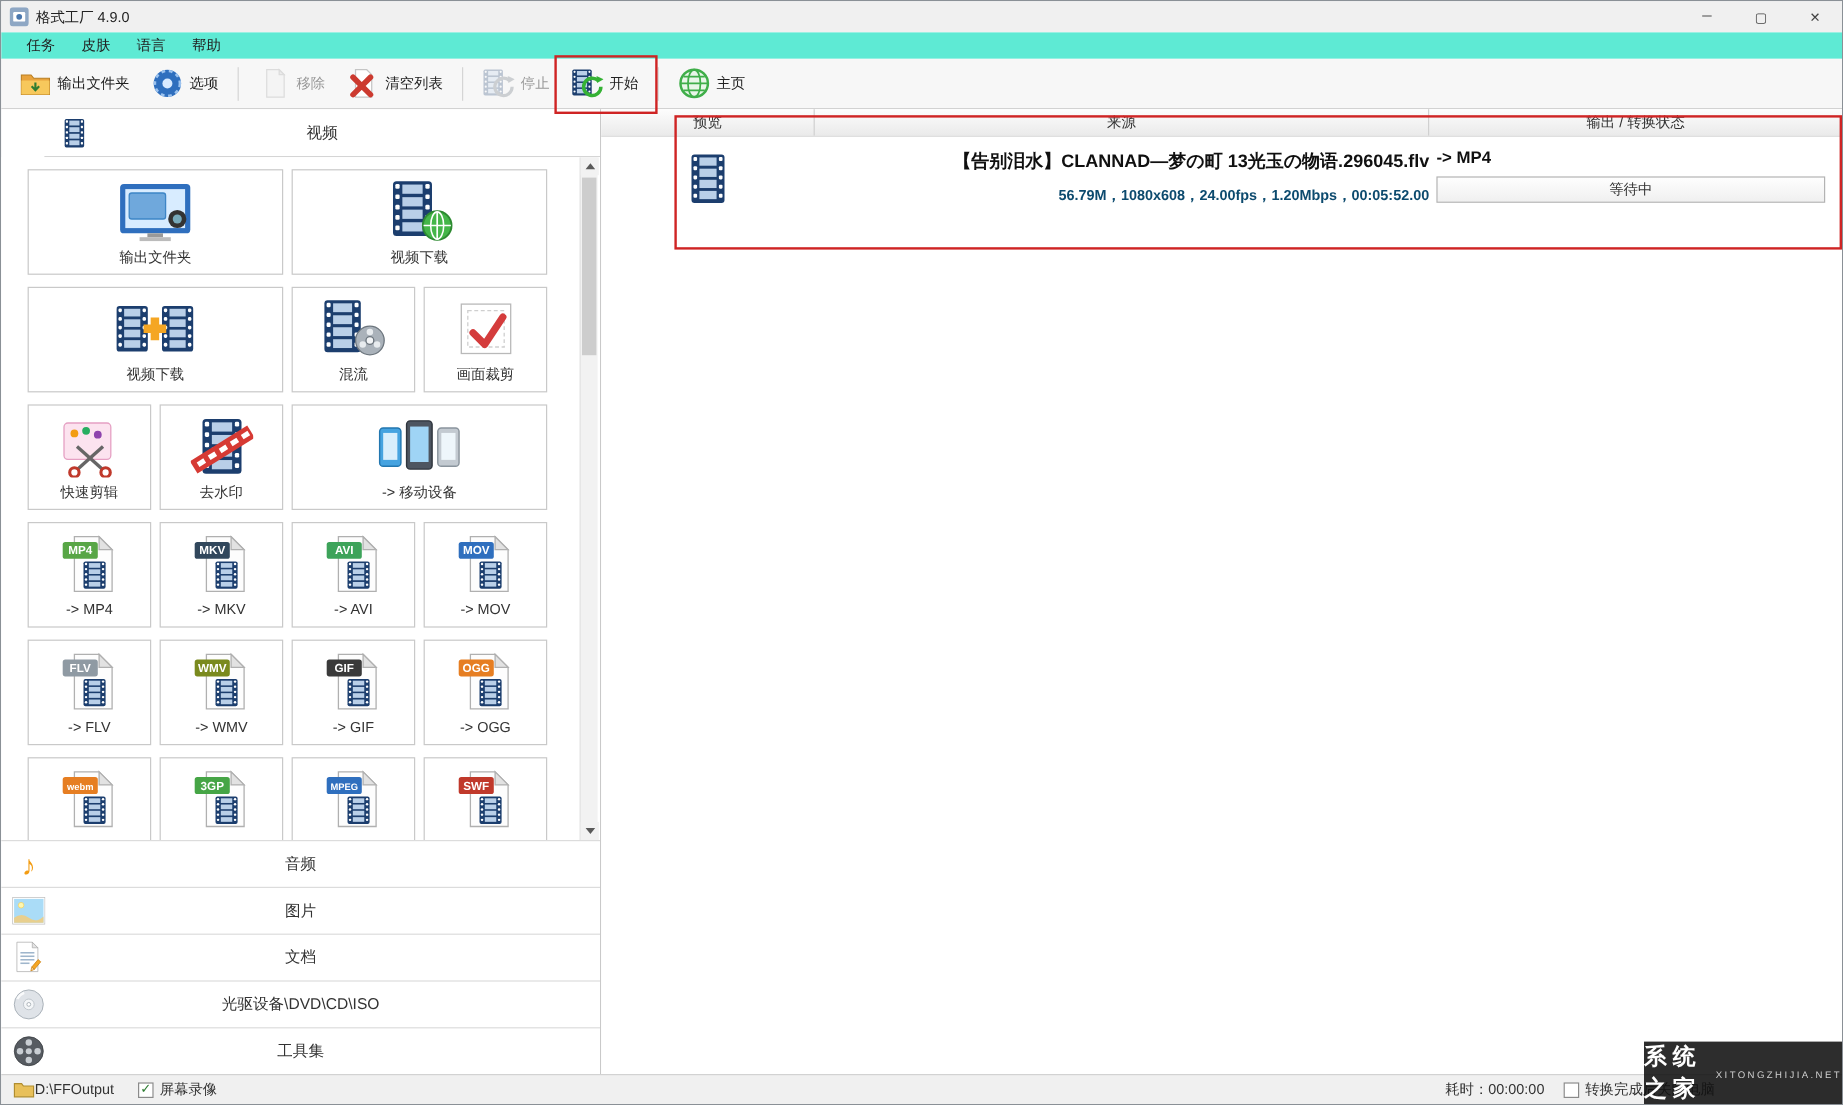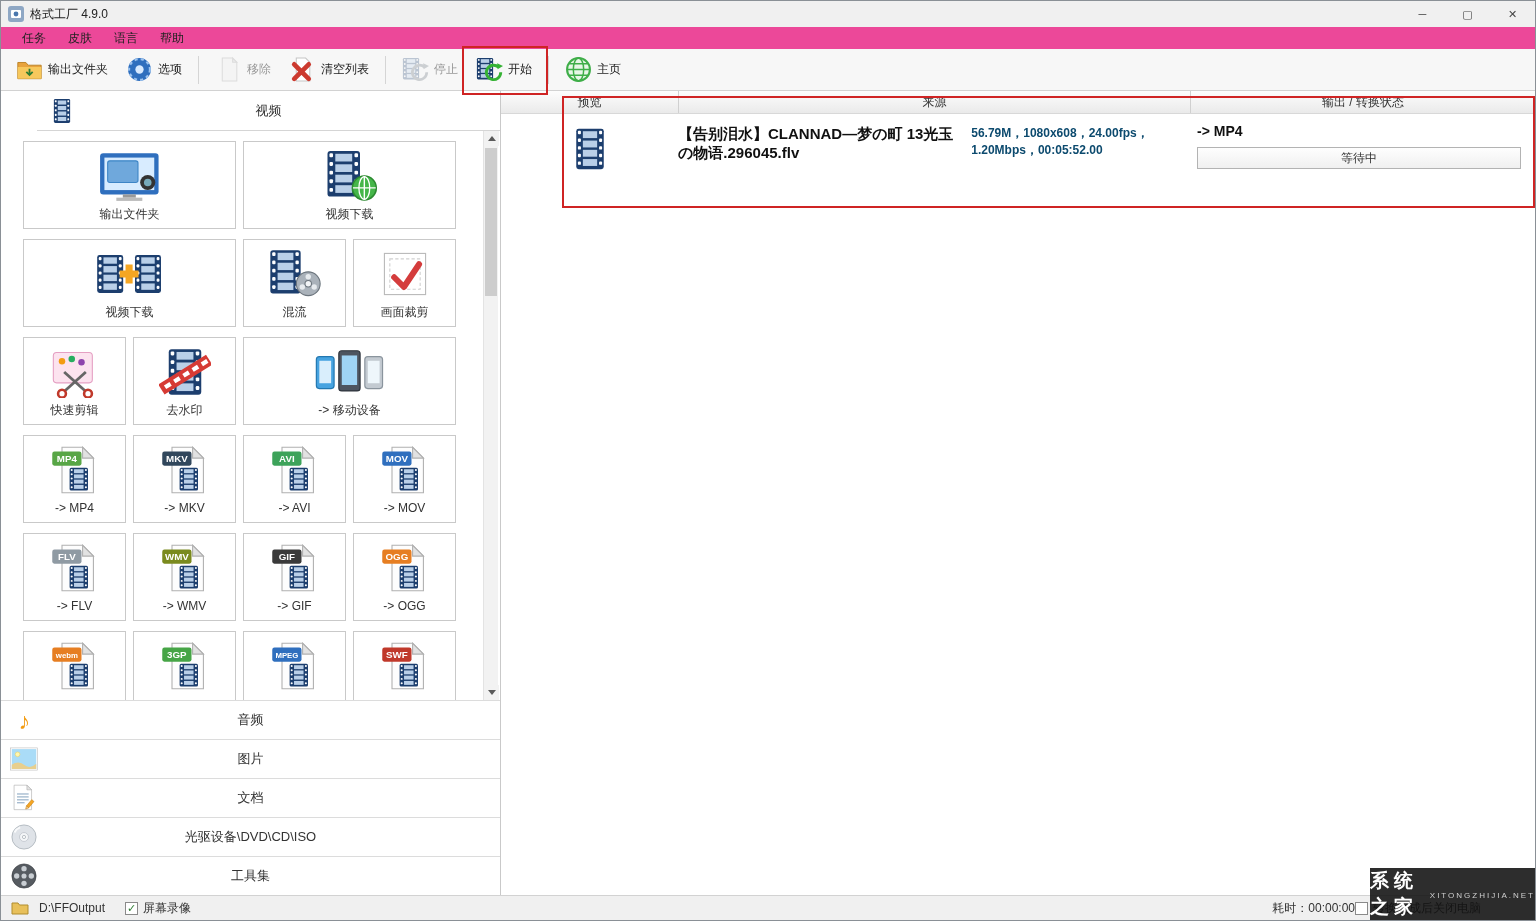--- a/index.html
+++ b/index.html
@@ -7,21 +7,21 @@
   .window{position:relative;width:1536px;height:921px;background:#fff;overflow:hidden;border:1px solid #8a9096;}
 
   
   .titlebar{height:26px;background:#f0f0f0;display:flex;align-items:center;padding-left:7px;font-size:12px;color:#222;}
   .app-icon{width:16px;height:16px;margin-right:6px;display:inline-flex;}
   .app-icon svg{width:100%;height:100%;}
   .win-controls{margin-left:auto;display:flex;height:100%;}
   .win-btn{width:45px;height:100%;display:flex;align-items:center;justify-content:center;font-size:11px;color:#444;cursor:default;}
 
   
-  .menubar{height:22px;background:#ec4899;display:flex;align-items:center;padding-left:10px;font-size:12px;}
+  .menubar{height:22px;background:#5eead4;display:flex;align-items:center;padding-left:10px;font-size:12px;}
   .menu-item{padding:3px 11px;color:#222;}
 
   
   .toolbar{height:42px;background:#f7f7f7;border-bottom:1px solid #d2d2d2;display:flex;align-items:center;padding-left:6px;}
   .tb-btn{display:flex;align-items:center;gap:5px;padding:5px 9px;font-size:12px;color:#222;}
   .tb-btn.disabled{opacity:.45;}
   .tb-sep{width:1px;height:28px;background:#d5d5d5;margin:0 7px;}
   .tb-icon{width:27px;height:27px;display:inline-flex;align-items:center;justify-content:center;}
   .tb-icon svg{max-width:100%;max-height:100%;}
 
@@ -59,35 +59,35 @@
   .main{flex:1;display:flex;flex-direction:column;background:#fff;}
   .table-header{height:23px;display:flex;background:linear-gradient(#fdfdfd,#eaeaea);border-bottom:1px solid #d8d8d8;font-size:12px;color:#333;}
   .th{display:flex;align-items:center;justify-content:center;}
   .th-preview{width:177px;}
   .th-source{width:513px;border-left:1px solid #d0d0d0;border-right:1px solid #d0d0d0;}
   .th-output{flex:1;}
   .file-row{display:flex;height:102px;}
   .cell-preview{width:177px;display:flex;align-items:flex-start;justify-content:center;padding-top:11px;}
   .preview-icon{width:44px;height:48px;display:inline-flex;}
   .preview-icon svg{width:100%;height:100%;}
-  .cell-source{width:513px;display:flex;align-items:flex-start;padding-top:11px;gap:11px;}
+  .cell-source{width:513px;display:flex;flex-direction:column;align-items:flex-end;padding-top:11px;gap:11px;}
   .row-title{font-size:15px;font-weight:bold;color:#101010;}
   .row-details{font-size:12px;color:#0c4a6e;font-weight:bold;}
   .cell-output{flex:1;padding:9px 10px 0 6px;display:flex;flex-direction:column;gap:8px;}
   .row-format{font-size:14px;font-weight:bold;color:#101010;}
   .status-btn{height:22px;border:1px solid #b3b3b3;background:linear-gradient(#fefefe,#f0f0f0);font-size:12px;color:#333;display:flex;align-items:center;justify-content:center;margin-right:4px;}
 
   
   .statusbar{position:absolute;left:0;right:0;bottom:0;height:25px;background:#f0f0f0;border-top:1px solid #d2d2d2;display:flex;align-items:center;font-size:12px;color:#333;padding:0 10px;gap:20px;}
-  .sb-left{display:flex;align-items:center;gap:10px;}
+  .sb-left{display:flex;align-items:center;gap:0;}
   .sb-icon{width:18px;height:14px;display:inline-flex;}
   .sb-icon svg{width:100%;height:100%;}
   .sb-check{display:flex;align-items:center;gap:5px;}
   .checkbox{width:13px;height:13px;border:1px solid #8a8a8a;background:#fff;display:flex;align-items:center;justify-content:center;font-size:11px;line-height:1;color:#2e7d32;font-weight:bold;}
-  .sb-right{margin-left:auto;display:flex;margin-right:44px;}
+  .sb-right{margin-left:auto;display:flex;gap:16px;margin-right:96px;}
 
   
   .watermark{position:absolute;right:0;bottom:0;width:165px;height:52px;background:rgba(16,16,16,.88);color:#fff;display:flex;flex-direction:row;align-items:center;justify-content:center;z-index:5;}
   .wm1{font-size:19px;font-weight:bold;letter-spacing:5px;}
   .wm2{font-size:8px;letter-spacing:2px;color:#cfcfcf;margin-top:2px;}
 
   
   .anno{position:absolute;border:2px solid #cf2424;z-index:6;pointer-events:none;}
   #anno-row{left:561px;top:95px;width:973px;height:112px;}
 </style>

